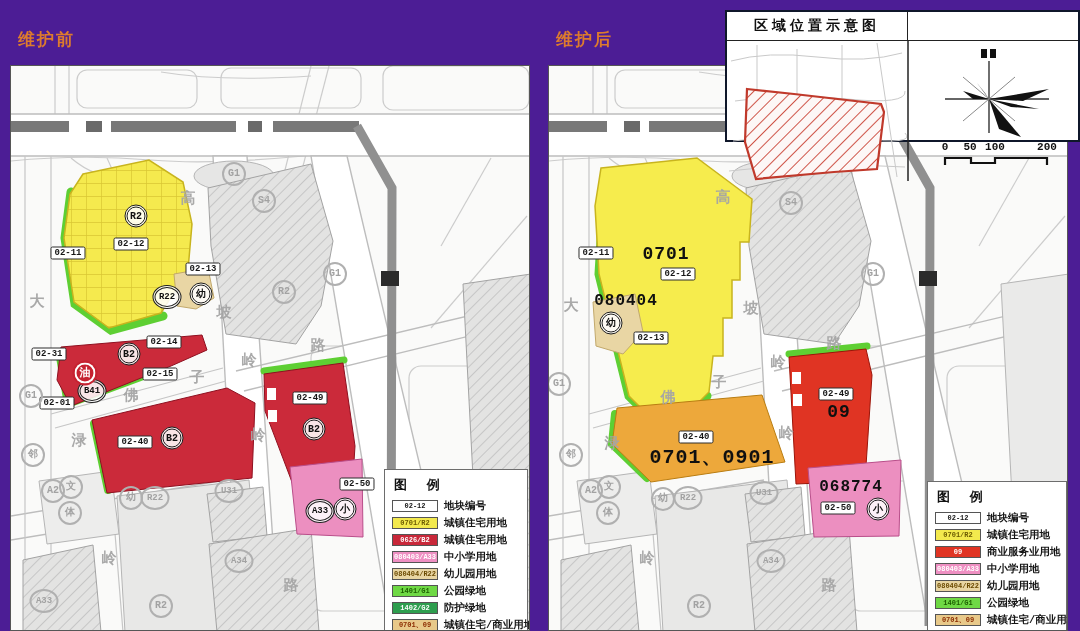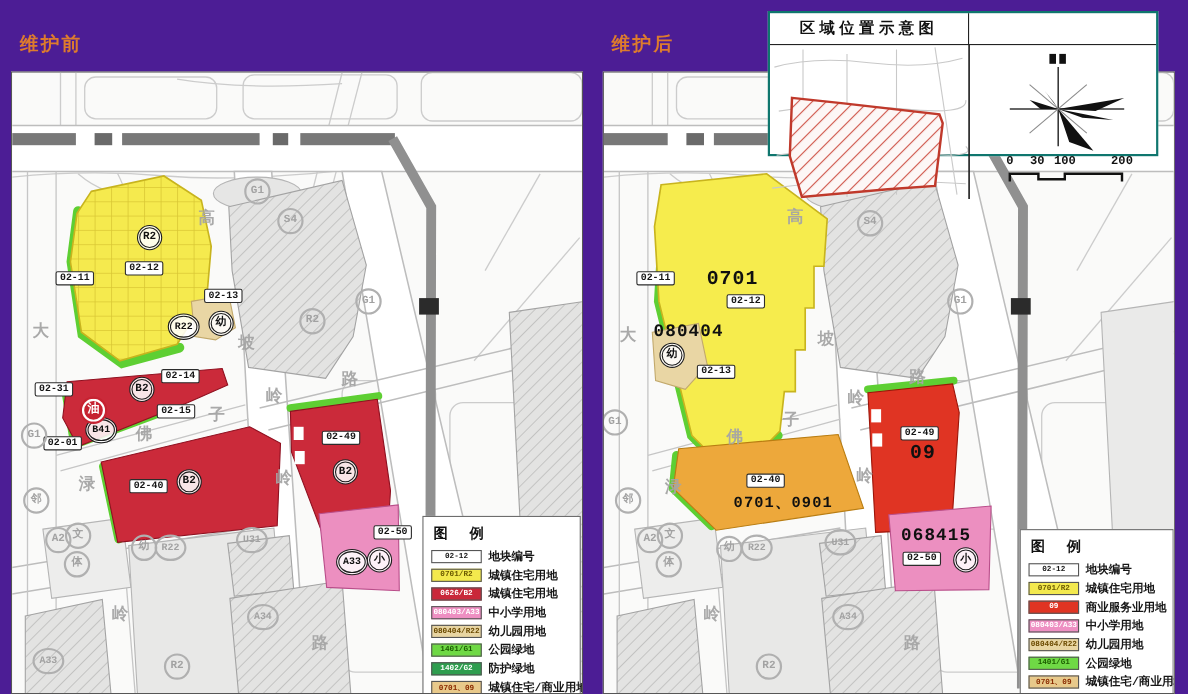--- a/index.html
+++ b/index.html
@@ -32,21 +32,21 @@
   
   .legend{position:absolute;background:#ffffff;border:1px solid #6d6d6d;padding:5px 7px 6px 7px;}
   #legend-0{left:373px;top:403px;width:144px;}
   #legend-1{left:378px;top:415px;width:140px;}
   .lg-title{font-size:13px;font-weight:bold;color:#111;letter-spacing:6px;margin:1px 0 5px 2px;}
   .lg-row{display:flex;align-items:center;margin:3px 0;}
   .lg-chip{width:46px;min-width:46px;height:12px;border:1px solid #555;font-size:7px;font-weight:bold;
            display:flex;align-items:center;justify-content:center;overflow:hidden;}
   .lg-label{font-size:10.5px;font-weight:bold;color:#161616;margin-left:6px;white-space:nowrap;}
   
-  .inset{position:absolute;left:698px;top:10px;width:355px;height:132px;background:#ffffff;border:2px solid #0f766e;}
+  .inset{position:absolute;left:725px;top:10px;width:355px;height:132px;background:#ffffff;border:2px solid #0f172a;}
   .inset-head{position:absolute;left:0;top:0;width:100%;height:29px;border-bottom:1.5px solid #222;display:flex;}
   .inset-head .cell{display:flex;align-items:center;justify-content:center;font-size:14px;font-weight:bold;
                     color:#111;letter-spacing:4px;}
   .inset-head .cell.l{width:181px;border-right:1.5px solid #222;}
   .inset-head .cell.r{flex:1;}
   .inset-body{position:absolute;left:0;top:29px;width:100%;height:142px;}
   .inset-body svg{position:absolute;left:0;top:0;}
   .scale-tick{position:absolute;font-size:11px;font-weight:bold;color:#111;transform:translate(-50%,0);}
 </style>
 </head>
@@ -286,23 +286,23 @@
     </svg>
     <div class="labels">
         <span class="lbl box" style="left: 47px; top: 187px;">02-11</span>
         <span class="lbl box" style="left: 129px; top: 208px;">02-12</span>
         <span class="lbl box" style="left: 102px; top: 272px;">02-13</span>
         <span class="lbl box" style="left: 147px; top: 371px;">02-40</span>
         <span class="lbl box" style="left: 287px; top: 328px;">02-49</span>
         <span class="lbl box" style="left: 289px; top: 442px;">02-50</span>
         <span class="lbl ztext" style="left: 117px; top: 188px; font-size: 18px;">0701</span>
         <span class="lbl ztext" style="left: 77px; top: 235px; font-size: 16px;">080404</span>
-        <span class="lbl ztext" style="left: 163px; top: 392px; font-size: 14px;">0701、0901</span>
+        <span class="lbl ztext" style="left: 163px; top: 392px; font-size: 20px;">0701、0901</span>
         <span class="lbl ztext" style="left: 290px; top: 346px; font-size: 18px;">09</span>
-        <span class="lbl ztext" style="left: 302px; top: 421px; font-size: 16px;">068415</span>
+        <span class="lbl ztext" style="left: 302px; top: 421px; font-size: 16px;">068774</span>
         <span class="lbl circ" style="left: 62px; top: 257px;">幼</span>
         <span class="lbl circ" style="left: 329px; top: 443px;">小</span>
         <span class="lbl ghost" style="left: 242px; top: 137px;">S4</span>
         <span class="lbl ghost" style="left: 10px; top: 318px;">G1</span>
         <span class="lbl ghost" style="left: 324px; top: 208px;">G1</span>
         <span class="lbl ghost" style="left: 114px; top: 433px;">幼</span>
         <span class="lbl ghost wide" style="left: 139px; top: 432px;">R22</span>
         <span class="lbl ghost wide" style="left: 215px; top: 427px;">U31</span>
         <span class="lbl ghost wide" style="left: 222px; top: 495px;">A34</span>
         <span class="lbl ghost" style="left: 42px; top: 425px;">A2</span>
@@ -391,19 +391,19 @@
           <polygon points="262,58 322,48 296,60" fill="#111"></polygon>
           <polygon points="262,58 312,68 284,66" fill="#111"></polygon>
           <polygon points="262,58 294,96 272,88" fill="#111"></polygon>
           <polygon points="262,58 236,50 246,58" fill="#111"></polygon>
           <polygon points="262,58 250,42 258,52" fill="#111"></polygon>
         </g>
 
         <path d="M218,124 v-7 h26 v5 h24 v-5 h52 v7" fill="none" stroke="#111" stroke-width="2.2"></path>
       </svg>
       <span class="scale-tick" style="left:218px;top:100px;">0</span>
-      <span class="scale-tick" style="left:243px;top:100px;">30</span>
+      <span class="scale-tick" style="left:243px;top:100px;">50</span>
       <span class="scale-tick" style="left:268px;top:100px;text-align:center;">100</span>
       <span class="scale-tick" style="left:320px;top:100px;">200</span>
     </div>
   </div>
 
 </div>
 
 </body></html>

